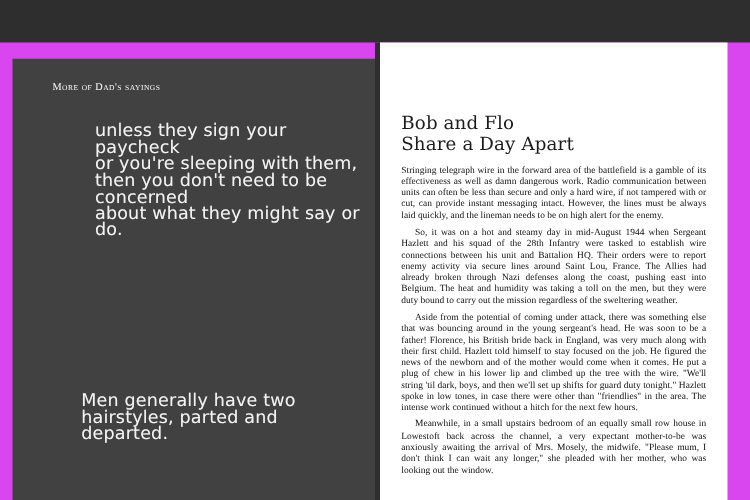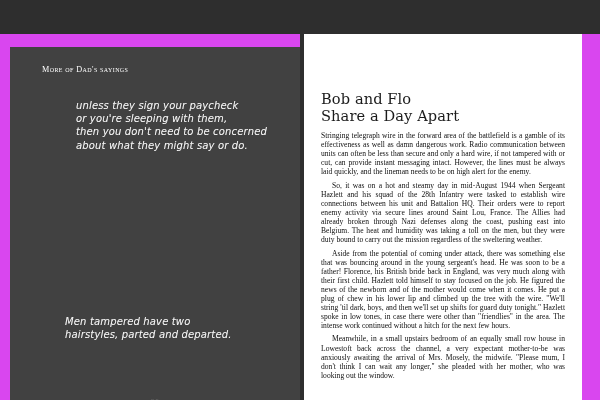--- a/index.html
+++ b/index.html
@@ -41,26 +41,25 @@
     font-size: 8.2px;
     letter-spacing: 0.4px;
     color: #ffffff;
     margin: 4px 0 0 14px;
     white-space: nowrap;
   }
 
   .quote-block {
     color: #f2f2f2;
     font-family: "DejaVu Sans", sans-serif;
-    font-size: 10px;
+    font-size: 14px;
     line-height: 13.2px;
     letter-spacing: 0.15px;
     white-space: pre-line;
     text-shadow: 0 0 0.4px rgba(255,255,255,0.35);
-    font-style: italic;
   }
 
   .quote-1 {
     position: absolute;
     left: 66px;
     top: 52px;
     width: 215px;
   }
   .quote-2 {
     position: absolute;
@@ -152,21 +151,21 @@
 
   <div class="page-left">
     <div class="running-head">More of Dad's sayings</div>
 
     <div class="quote-block quote-1">unless they sign your paycheck
 or you're sleeping with them,
 then you don't need to be concerned
 about what they might say or do.</div>
 
 
-    <div class="quote-block quote-3">Men tampered have two
+    <div class="quote-block quote-3">Men generally have two
 hairstyles, parted and departed.</div>
 
     <div class="folio-left">– 26 –</div>
   </div>
 
   <div class="gutter"></div>
 
   <div class="page-right">
     <h1 class="chapter-title">Bob and Flo
 Share a Day Apart</h1>

